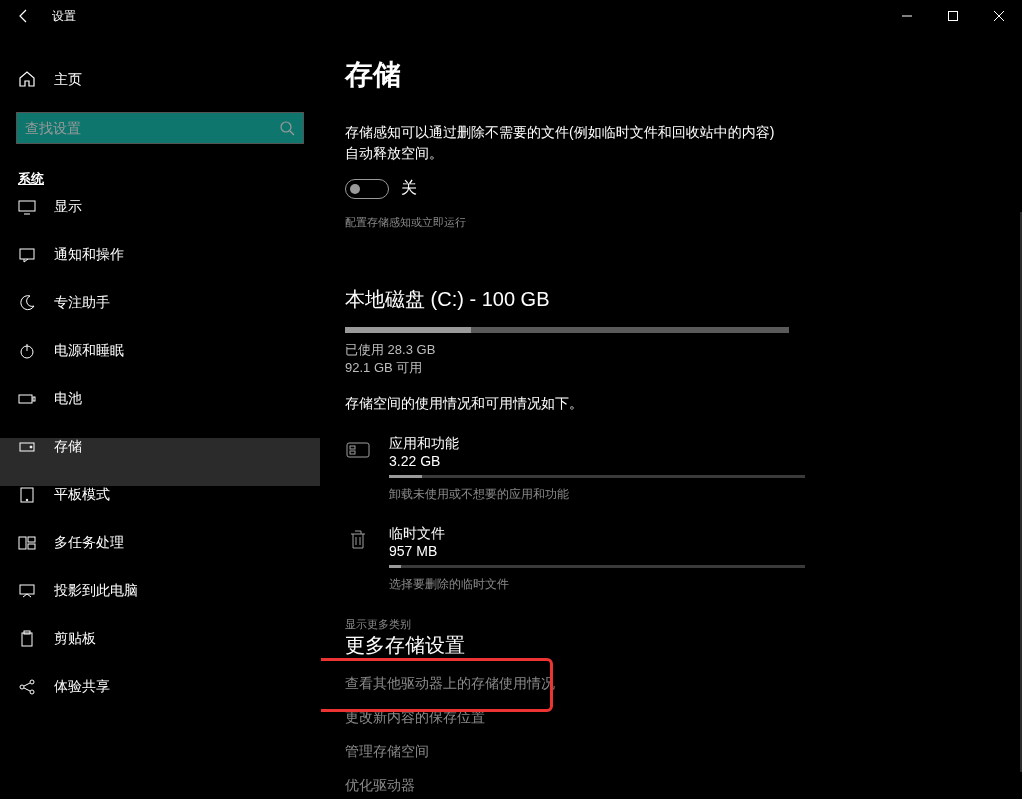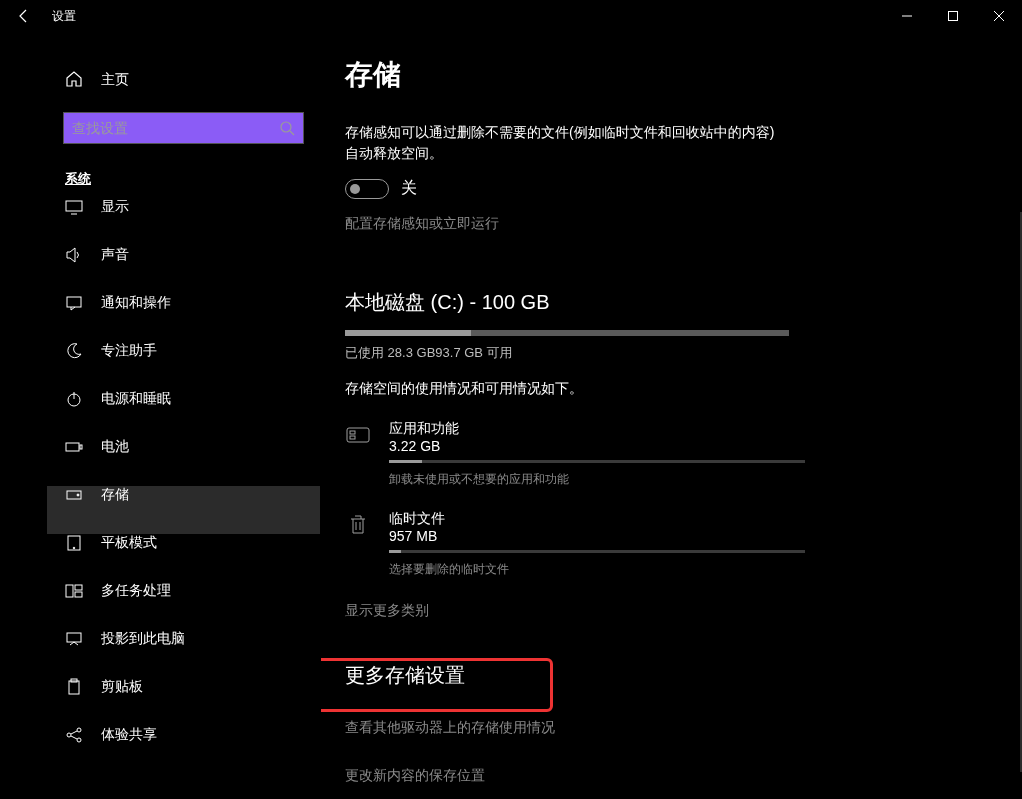--- a/index.html
+++ b/index.html
@@ -7,55 +7,55 @@
   .window { width:1022px; height:799px; background:#000; position:relative; }
   
   .titlebar { height:32px; display:flex; align-items:center; }
   .back-btn { width:48px; height:32px; display:flex; align-items:center; justify-content:center; }
   .titlebar-title { font-size:12px; margin-left:4px; color:#fff; }
   .win-controls { position:absolute; top:0; right:0; height:32px; display:flex; }
   .win-btn { width:46px; height:32px; display:flex; align-items:center; justify-content:center; }
   .win-btn svg { stroke:#fff; }
   
   .body { display:flex; height:calc(799px - 32px); }
-  .sidebar { width:320px; padding-top:28px;padding-left:47px; }
+  .sidebar { width:320px; padding-top:28px; }
   .home-row { display:flex; align-items:center; height:40px; padding-left:18px; gap:18px; font-size:14px; }
-  .search-box { margin:12px 16px 0 16px; height:32px; border:1px solid #535353; background:#8b5cf6; display:flex; align-items:center; padding:0 8px; }
+  .search-box { margin:12px 16px 0 16px; height:32px; border:1px solid #535353; background:#0f766e; display:flex; align-items:center; padding:0 8px; }
   .search-box input { flex:1; background:transparent; border:none; outline:none; color:#fff; font-size:14px; font-family:inherit; }
   .search-box input::placeholder { color:#9a9a9a; }
   .search-box .sicon { width:16px; height:16px; }
   .section-label { margin:26px 0 6px 18px; font-size:13px; font-weight:600;text-decoration:underline; }
   .nav { margin-top:10px; }
   .nav-item { display:flex; align-items:flex-start; height:48px; padding-left:18px; gap:18px; font-size:14px; color:#fff; cursor:default; }
   .nav-item.selected { background:#2b2b2b; }
   .nav-item .nicon { width:18px; height:18px; display:flex; align-items:center; justify-content:center; }
   .nav-item .nicon svg { stroke:#fff; fill:none; }
   
   .main { flex:1; padding:24px 24px 0 24px; position:relative; overflow:hidden; border-left:1px solid #000;}
   .main h1 { font-size:28px; font-weight:600; margin-bottom:28px; }
   .para { font-size:14px; color:#fff; line-height:1.5; max-width:460px; }
   .toggle-row { display:flex; align-items:center; gap:12px; margin-top:14px; }
   .toggle { width:44px; height:20px; border:1px solid #9a9a9a; border-radius:10px; position:relative; }
   .toggle .knob { width:10px; height:10px; background:#9a9a9a; border-radius:50%; position:absolute; left:4px; top:4px; }
-  .link-muted { color:#8a8a8a; font-size:14px; margin-top:16px; display:block; }
+  .link-muted { color:#8a8a8a; font-size:11px; margin-top:16px; display:block; }
   .disk-title { font-size:20px; font-weight:400; margin-top:56px; }
   .disk-bar { width:444px; height:6px; background:#5a5a5a; margin-top:14px; position:relative; }
   .disk-bar .fill { position:absolute; left:0; top:0; height:100%; background:#3a3a3a; }
   .disk-bar .fill.light { background:#9a9a9a; }
-  .disk-meta { width:444px; display:flex; font-size:13px; color:#bdbdbd; margin-top:8px; }
+  .disk-meta { width:444px; display:flex; font-size:13px; color:#bdbdbd; margin-top:8px;flex-direction:column; }
   .disk-note { font-size:14px; margin-top:18px; }
   .cat { display:flex; align-items:flex-start; gap:18px; margin-top:22px; width:460px; }
   .cat .cicon { width:26px; height:26px; margin-top:2px; opacity:.85; }
   .cat .ctext { flex:1; }
   .cat .crow { display:flex; justify-content:space-between; font-size:14px;flex-direction:column; }
   .cat .cbar { height:3px; background:#3a3a3a; margin-top:6px; position:relative; }
   .cat .cbar .cfill { position:absolute; left:0; top:0; height:100%; background:#9a9a9a; }
   .cat .chint { font-size:12px; color:#8a8a8a; margin-top:8px; }
-  .more-title { font-size:20px; font-weight:400; margin-top:42px; }
-  .more-link { font-size:14px; color:#8a8a8a; margin-top:30px; display:block; }
+  .more-title { font-size:20px; font-weight:400; }
+  .more-link { font-size:14px; color:#8a8a8a; margin-top:16px; display:block; }
   .highlight { position:absolute; border:3px solid #e33; border-radius:6px; pointer-events:none; }
   .vscroll-indicator { position:absolute; right:0; top:180px; width:2px; height:560px; background:#2b2b2b; }
 </style>
 </head>
 <body>
 
 <div class="window">
 
   <div class="titlebar">
     <div class="back-btn">
@@ -110,29 +110,20 @@
               <svg width="18" height="18" viewBox="0 0 18 18">
                 <rect x="1" y="3" width="16" height="10" stroke="#fff" fill="none"></rect>
                 <line x1="6" y1="16" x2="12" y2="16" stroke="#fff"></line>
               </svg>
             </span>
           <span>显示</span>
         </div>
         <div class="nav-item">
           <span class="nicon">
               <svg width="18" height="18" viewBox="0 0 18 18">
-                <path d="M2 6 H5 L10 2 V16 L5 12 H2 Z" stroke="#fff" fill="none"></path>
-                <path d="M12 6 Q15 9 12 12" stroke="#fff" fill="none"></path>
-              </svg>
-            </span>
-          <span>声音</span>
-        </div>
-        <div class="nav-item">
-          <span class="nicon">
-              <svg width="18" height="18" viewBox="0 0 18 18">
                 <rect x="2" y="3" width="14" height="10" stroke="#fff" fill="none"></rect>
                 <path d="M6 13 L6 16 L10 13" stroke="#fff" fill="none"></path>
               </svg>
             </span>
           <span>通知和操作</span>
         </div>
         <div class="nav-item">
           <span class="nicon">
               <svg width="18" height="18" viewBox="0 0 18 18">
                 <path d="M12 2 A7 7 0 1 0 16 12 A5 5 0 0 1 12 2 Z" stroke="#fff" fill="none"></path>
@@ -233,21 +224,21 @@
         <span>关</span>
       </div>
       <span class="link-muted">配置存储感知或立即运行</span>
 
       <div class="disk-title">本地磁盘 (C:) - 100 GB</div>
       <div class="disk-bar">
         <div class="fill light" id="disk-fill" style="width: 28.3%;"></div>
       </div>
       <div class="disk-meta">
         <span>已使用 28.3 GB</span>
-        <span>93.7 GB 可用</span>
+        <span>92.1 GB 可用</span>
       </div>
       <div class="disk-note">存储空间的使用情况和可用情况如下。</div>
 
       <div class="cat">
         <span class="cicon">
           <svg width="26" height="26" viewBox="0 0 26 26">
               <rect x="2" y="6" width="22" height="14" rx="2" stroke="#bbb" fill="none"></rect>
               <rect x="5" y="9" width="5" height="3" stroke="#bbb" fill="none"></rect>
               <rect x="5" y="14" width="5" height="3" stroke="#bbb" fill="none"></rect>
             </svg>

